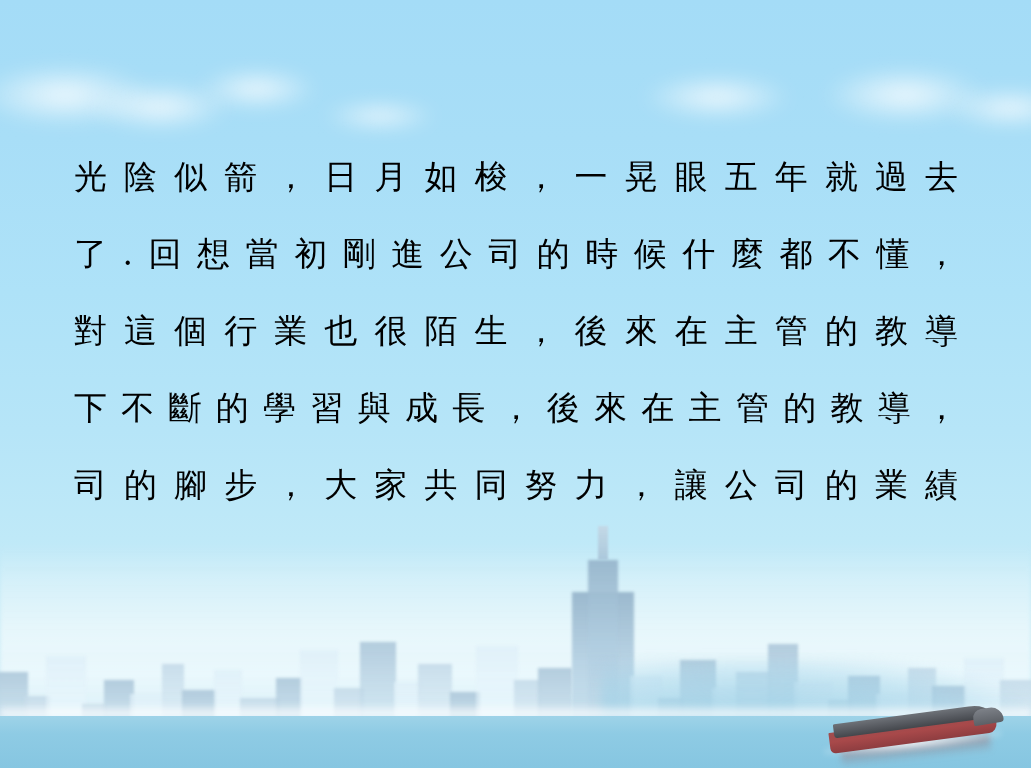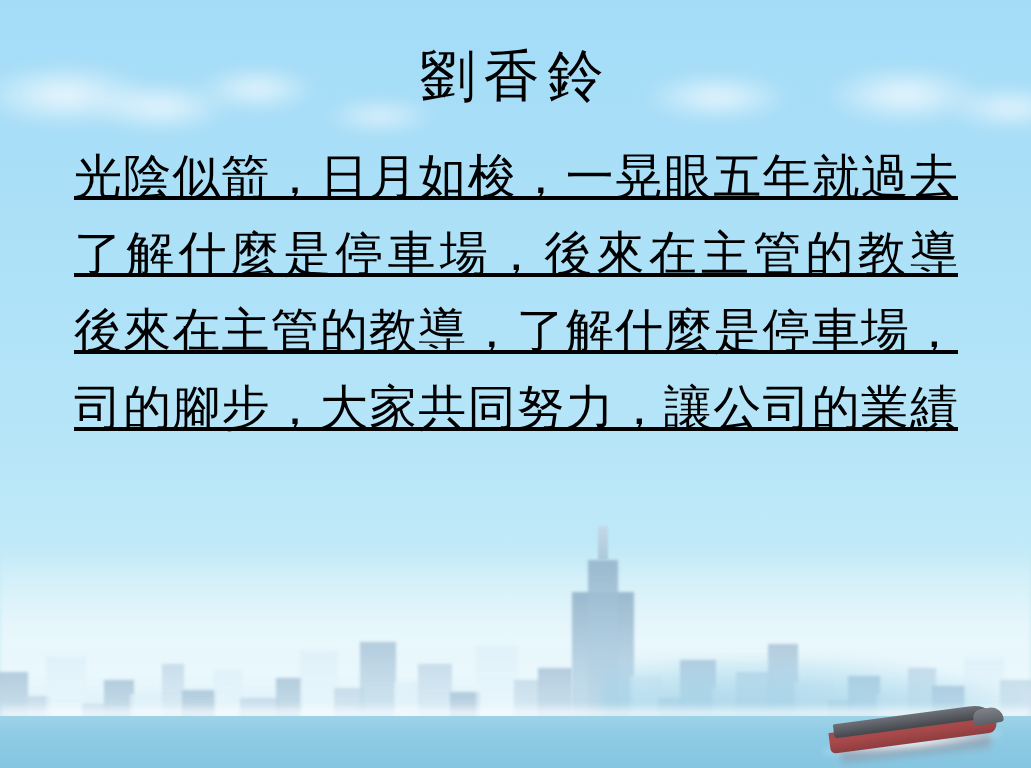--- a/index.html
+++ b/index.html
@@ -140,26 +140,25 @@
     font-weight: 400;
     white-space: nowrap;
   }
   .body-block {
     position:absolute;
     top: 138px;
     left: 74px;
     width: 884px;
   }
   .line {
-    font-size: 48px;
+    font-size: 33px;
     line-height: 77px;
     color: #000000;
     white-space: nowrap;
     letter-spacing: 0px;
-    text-decoration: underline;
   }
   .line.justify {
     text-align: justify;
     text-align-last: justify;
     white-space: normal;
   }
 </style>
 </head>
 <body>
 
@@ -225,23 +224,23 @@
 
   <div class="ship">
     <div class="ship-reflect"></div>
     <div class="ship-wake"></div>
     <div class="ship-hull"></div>
     <div class="ship-deck"></div>
     <div class="ship-bow"></div>
   </div>
 
   <div class="content">
-    <div class="title">劉香鈴</div>
     <div class="body-block">
       <div class="line justify">光陰似箭，日月如梭，一晃眼五年就過去</div>
-      <div class="line justify">了解什麼是停車場，後來在主管的教導</div>
-      <div class="line justify">後來在主管的教導，了解什麼是停車場，</div>
+      <div class="line justify">了.回想當初剛進公司的時候什麼都不懂，</div>
+      <div class="line justify">對這個行業也很陌生，後來在主管的教導</div>
+      <div class="line justify">下不斷的學習與成長，後來在主管的教導，</div>
       <div class="line justify">司的腳步，大家共同努力，讓公司的業績</div>
 
     </div>
   </div>
 
 </div>
 
 </body></html>

